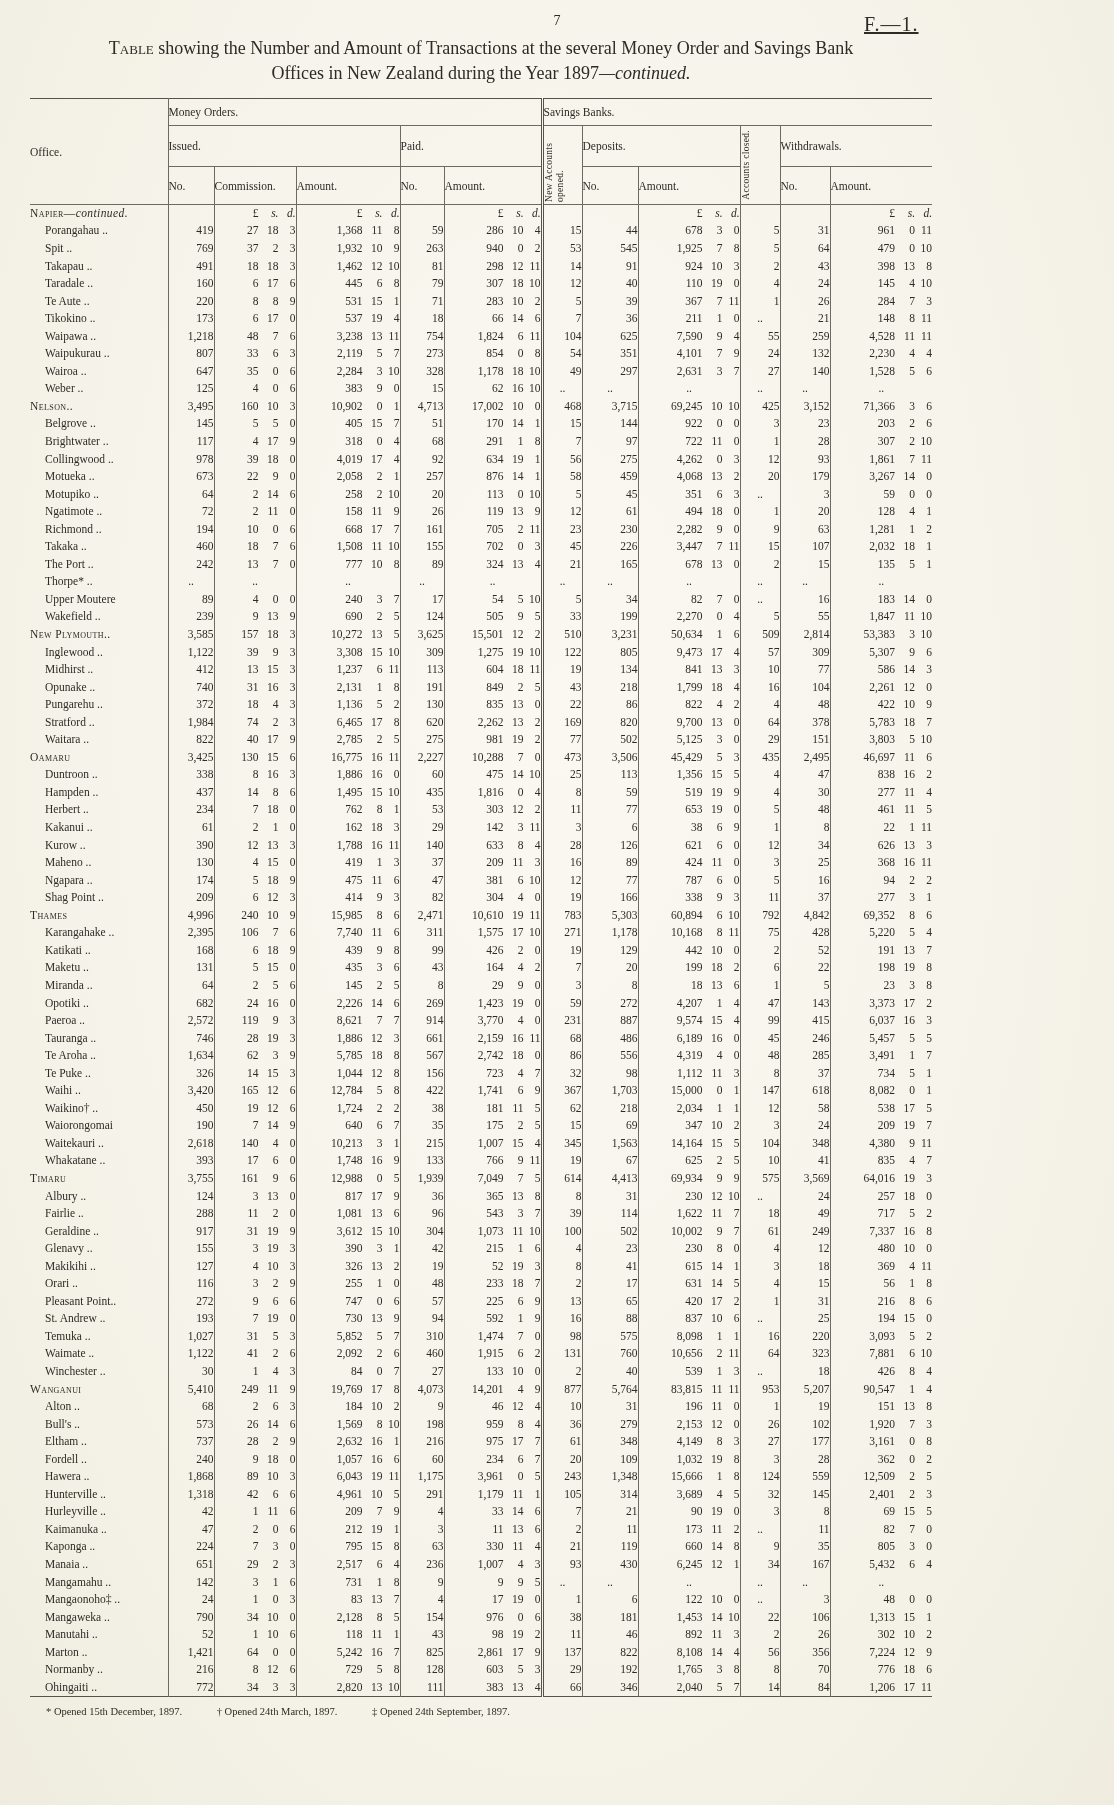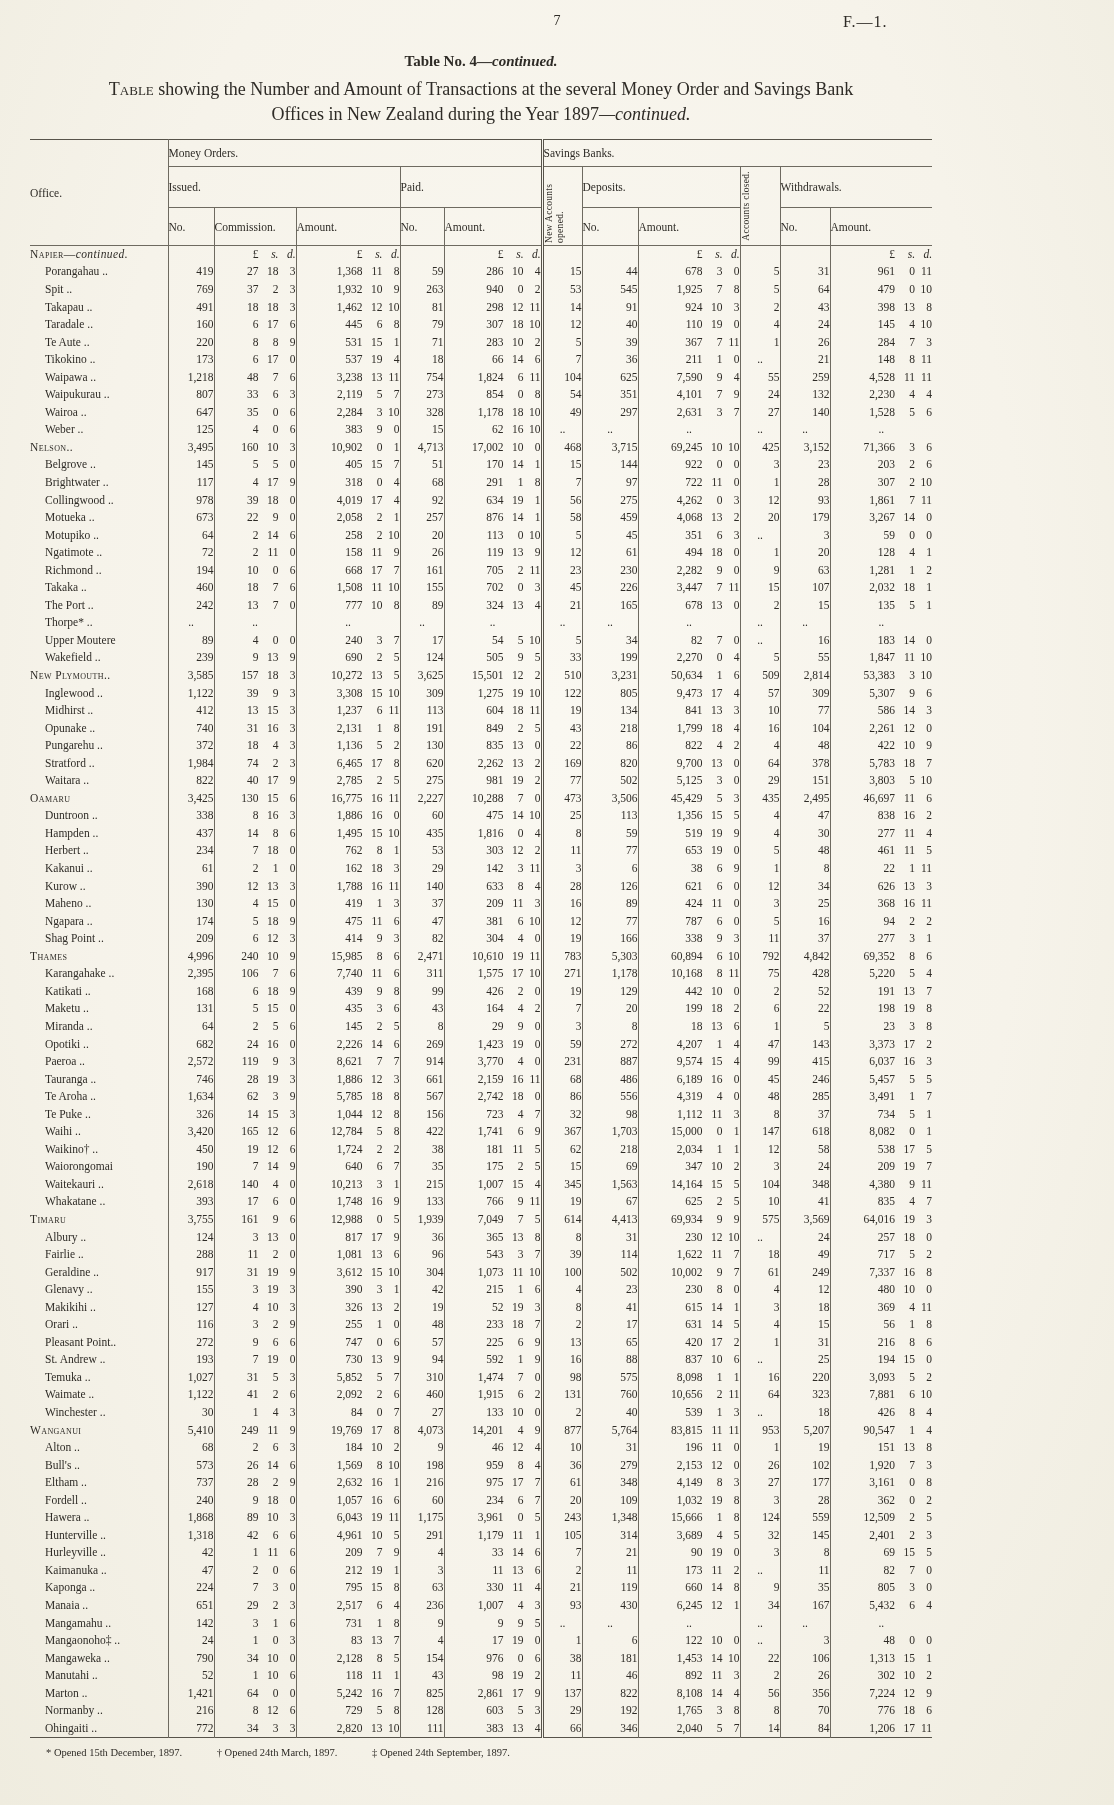--- a/index.html
+++ b/index.html
@@ -6,21 +6,21 @@
   html,body { background:#e9e6dd; }
   .page {
     position:relative;
     width:1114px; height:1805px;
     background:radial-gradient(ellipse at 50% 40%, #faf8f1 0%, #f6f3ea 60%, #efecdf 100%);
     color:#2e2b26;
     font-family:"Liberation Serif","DejaVu Serif",serif;
     overflow:hidden;
   }
   .pagenum { text-align:center; padding-top:13px; font-size:14px; }
-  .docref { position:absolute; top:13px; left:843px; font-size:16px; letter-spacing:1px; }
+  .docref { position:absolute; top:13px; left:864px; font-size:20px; letter-spacing:1px;text-decoration:underline; }
   .content { width:902px; margin-left:30px; }
   .title { text-align:center; margin-top:24px; font-size:15px; font-weight:bold; }
   .title .cont { font-style:italic; }
   .subtitle { text-align:center; margin-top:7px; font-size:18px; line-height:1.4; }
   .sc { font-variant:small-caps; }
   .ital { font-style:italic; font-variant:normal; }
 
   table.tbl {
     width:902px; margin-top:12px;
     border-collapse:collapse; table-layout:fixed;
@@ -57,21 +57,20 @@
   .footnote span { margin:0 16px; }
 </style>
 </head>
 <body>
 
 <div class="page">
   <div class="pagenum">7</div>
   <div class="docref">F.—1.</div>
 
   <div class="content">
-    <div class="title"><span>Table No. 4</span><span class="cont">—continued.</span></div>
     <div class="subtitle">
       <span class="sc">Table</span><span> showing the Number and Amount of Transactions at the several Money Order and Savings Bank</span><br>
       <span>Offices in New Zealand during the Year 1897</span><span class="ital">—continued.</span>
     </div>
 
     <table class="tbl">
       <colgroup>
         <col style="width:138px">
           <col style="width:46px">
           <col style="width:82px">

